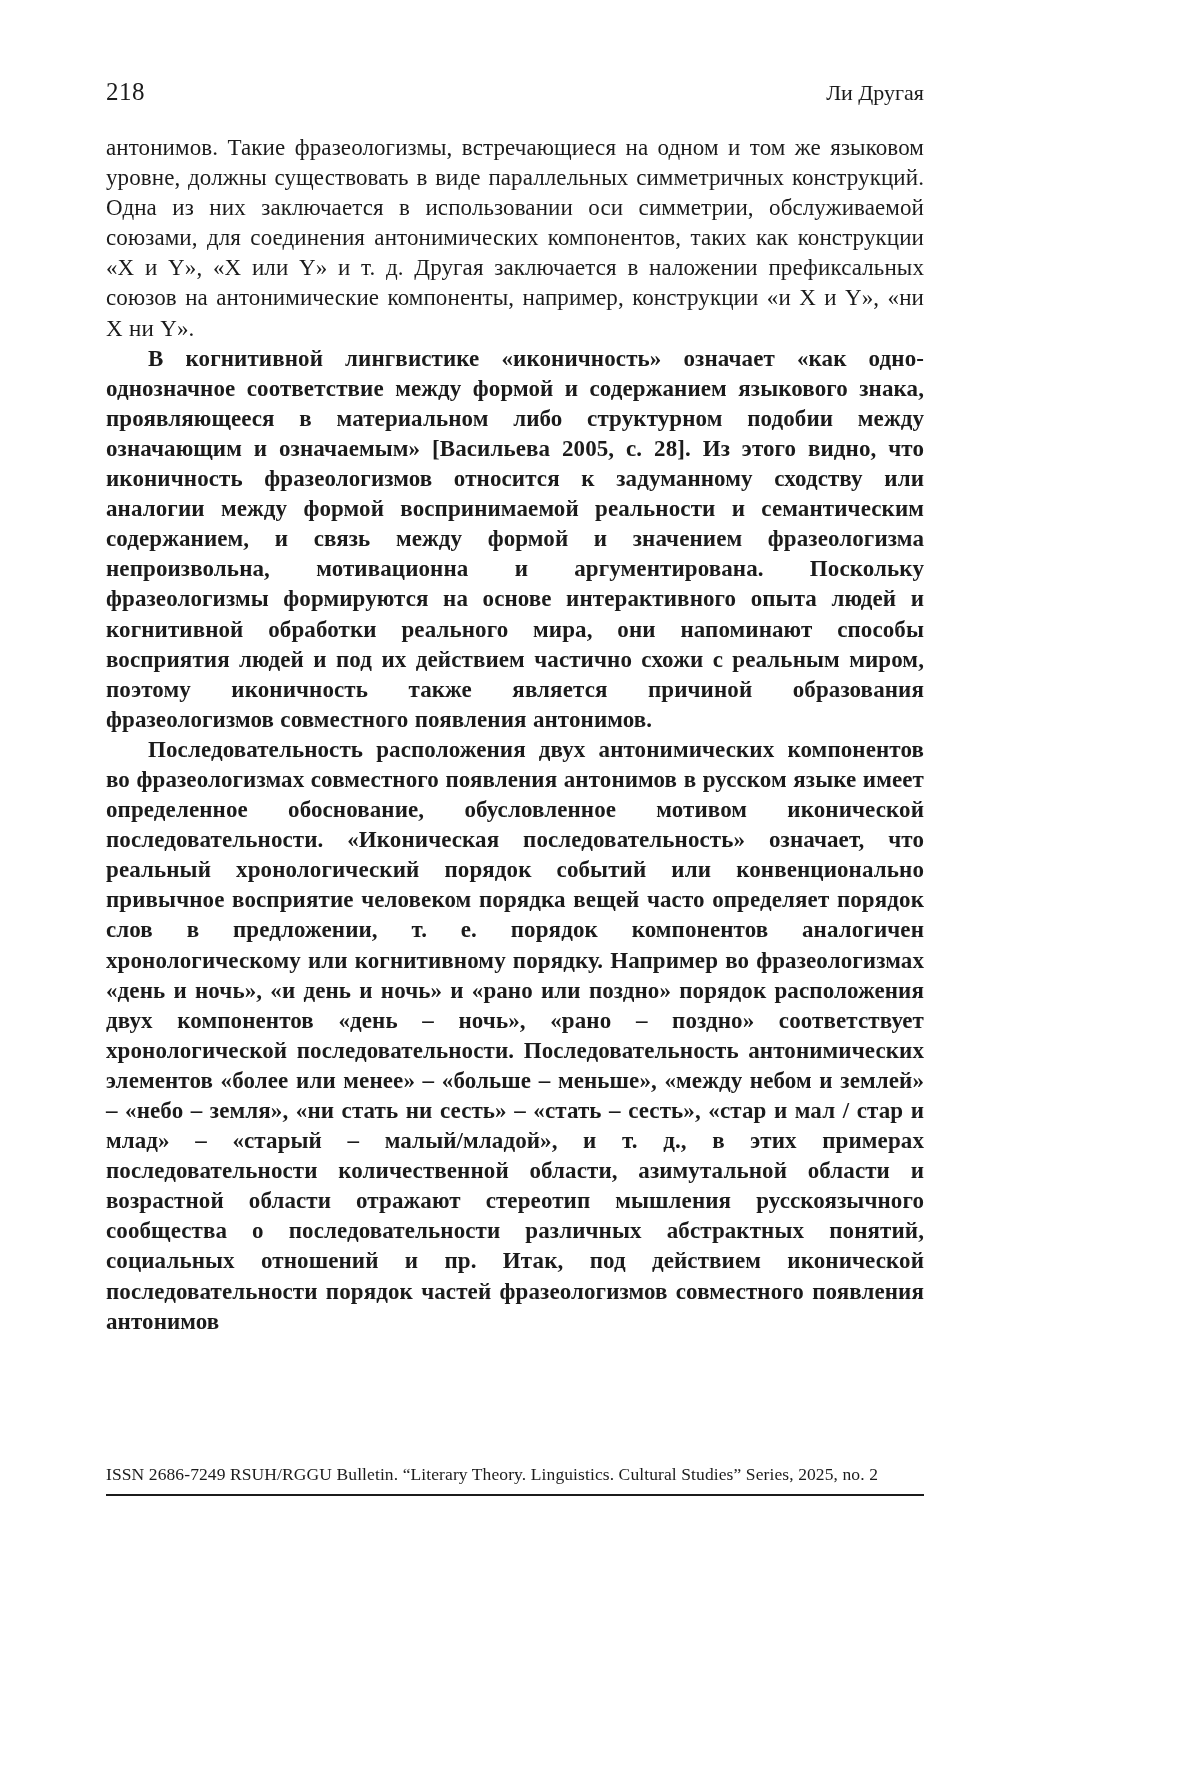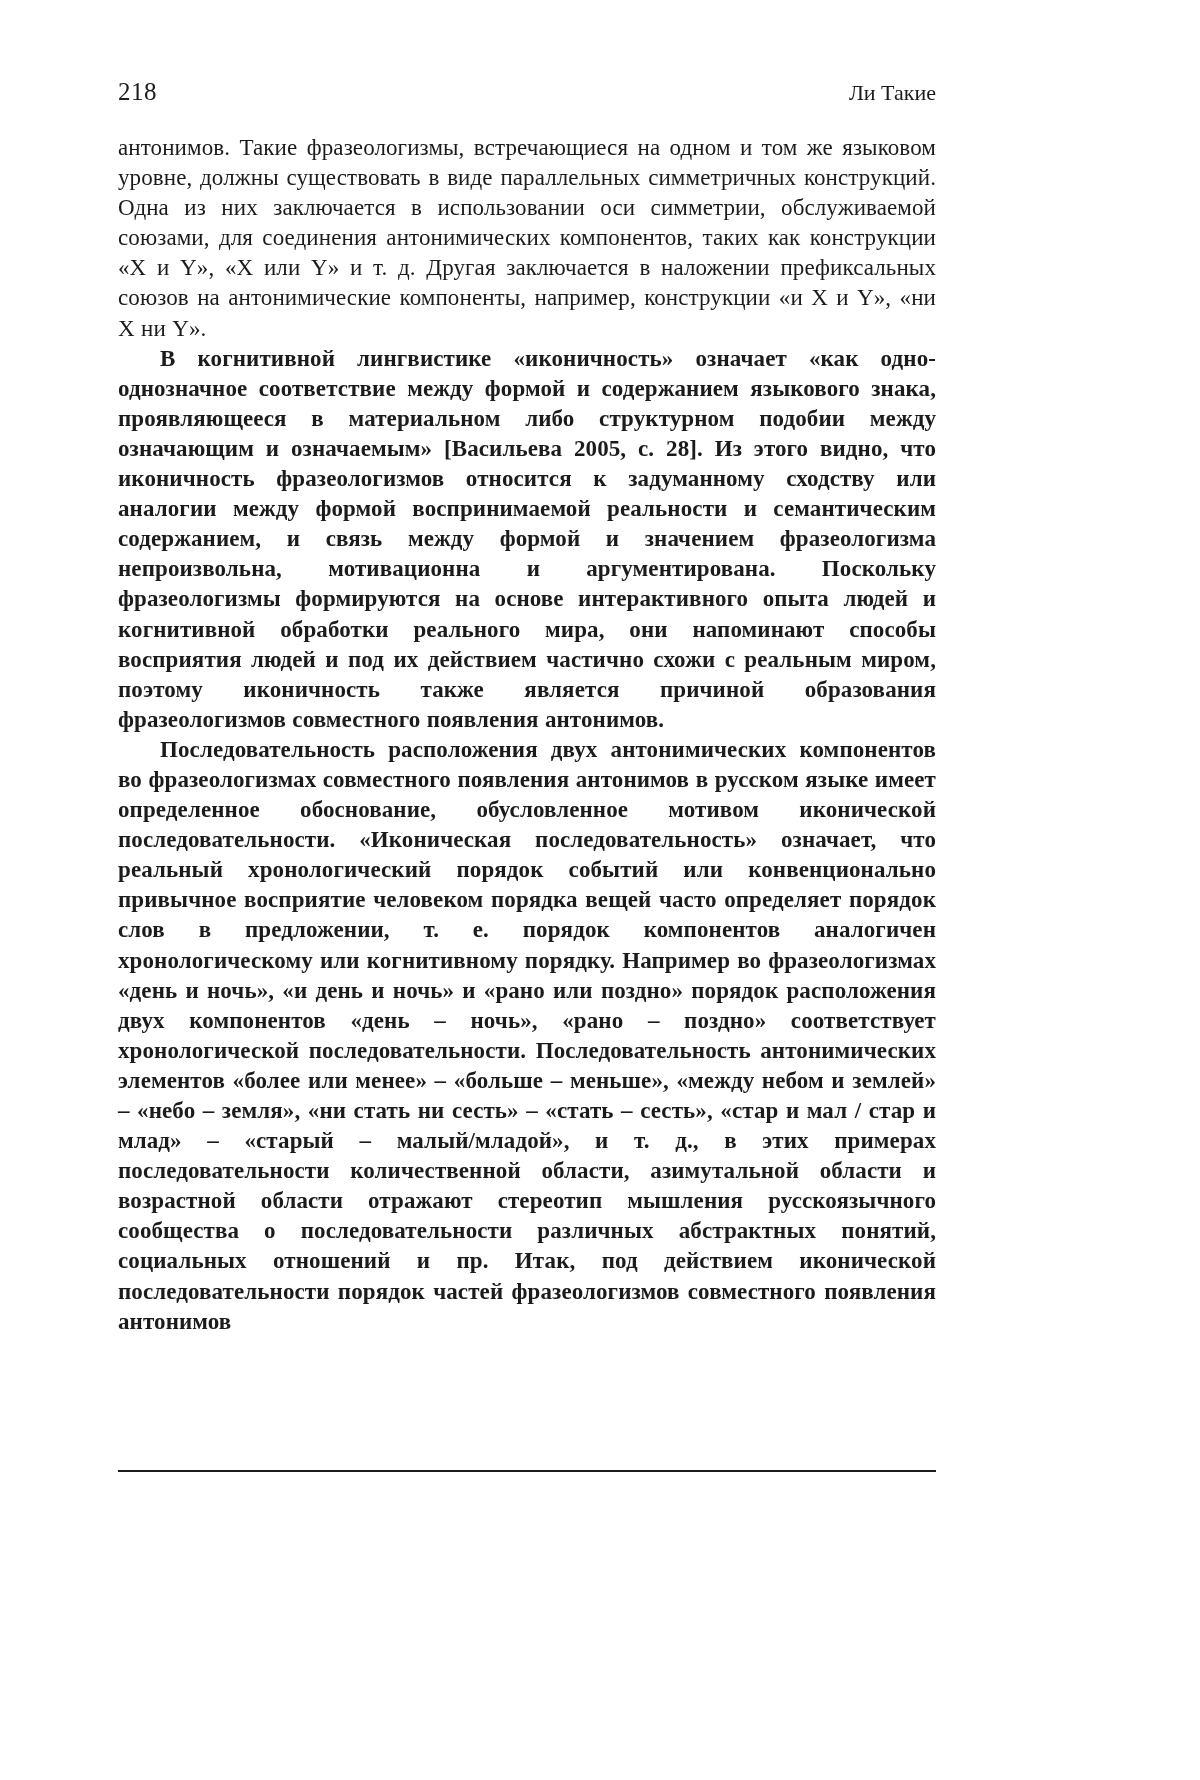--- a/index.html
+++ b/index.html
@@ -12,21 +12,21 @@
     width: 1200px;
     height: 1780px;
     margin: 0 auto;
     background: #ffffff;
     color: #1b1b1b;
     font-family: "Liberation Serif", "DejaVu Serif", serif;
     overflow: hidden;
   }
   .content-col {
     position: absolute;
-    left: 118px;
+    left: 106px;
     width: 818px;
   }
   .running-header {
     top: 78px;
     display: flex;
     justify-content: space-between;
     align-items: baseline;
   }
   .page-num {
     font-size: 25px;
@@ -70,26 +70,27 @@
     border-top: 2px solid #1b1b1b;
   }
 </style>
 </head>
 <body>
 
 <div class="page">
 
   <header class="content-col running-header">
     <span class="page-num">218</span>
-    <span class="author">Ли Такие</span>
+    <span class="author">Ли Другая</span>
   </header>
 
   <main class="content-col body-text">
     <p class="para no-indent">антонимов. Такие фразеологизмы, встречающиеся на одном и том же языковом уровне, должны существовать в виде параллельных симметричных конструкций. Одна из них заключается в использовании оси симметрии, обслуживаемой союзами, для соединения антонимических компонентов, таких как конструкции «X и Y», «X или Y» и т. д. Другая заключается в наложении префиксальных союзов на антонимические компоненты, например, конструкции «и X и Y», «ни X ни Y».</p>
     <p class="para indent">В когнитивной лингвистике «иконичность» означает «как одно-однозначное соответствие между формой и содержанием языкового знака, проявляющееся в материальном либо структурном подобии между означающим и означаемым» [Васильева 2005, с. 28]. Из этого видно, что иконичность фразеологизмов относится к задуманному сходству или аналогии между формой воспринимаемой реальности и семантическим содержанием, и связь между формой и значением фразеологизма непроизвольна, мотивационна и аргументирована. Поскольку фразеологизмы формируются на основе интерактивного опыта людей и когнитивной обработки реального мира, они напоминают способы восприятия людей и под их действием частично схожи с реальным миром, поэтому иконичность также является причиной образования фразеологизмов совместного появления антонимов.</p>
     <p class="para indent">Последовательность расположения двух антонимических компонентов во фразеологизмах совместного появления антонимов в русском языке имеет определенное обоснование, обусловленное мотивом иконической последовательности. «Иконическая последовательность» означает, что реальный хронологический порядок событий или конвенционально привычное восприятие человеком порядка вещей часто определяет порядок слов в предложении, т. е. порядок компонентов аналогичен хронологическому или когнитивному порядку. Например во фразеологизмах «день и ночь», «и день и ночь» и «рано или поздно» порядок расположения двух компонентов «день – ночь», «рано – поздно» соответствует хронологической последовательности. Последовательность антонимических элементов «более или менее» – «больше – меньше», «между небом и землей» – «небо – земля», «ни стать ни сесть» – «стать – сесть», «стар и мал / стар и млад» – «старый – малый/младой», и т. д., в этих примерах последовательности количественной области, азимутальной области и возрастной области отражают стереотип мышления русскоязычного сообщества о последовательности различных абстрактных понятий, социальных отношений и пр. Итак, под действием иконической последовательности порядок частей фразеологизмов совместного появления антонимов</p>
   </main>
 
   <footer class="content-col page-footer">
+    <div class="footer-text">ISSN 2686-7249 RSUH/RGGU Bulletin. “Literary Theory. Linguistics. Cultural Studies” Series, 2025, no. 2</div>
     <div class="footer-rule"></div>
   </footer>
 
 </div>
 
 </body></html>

